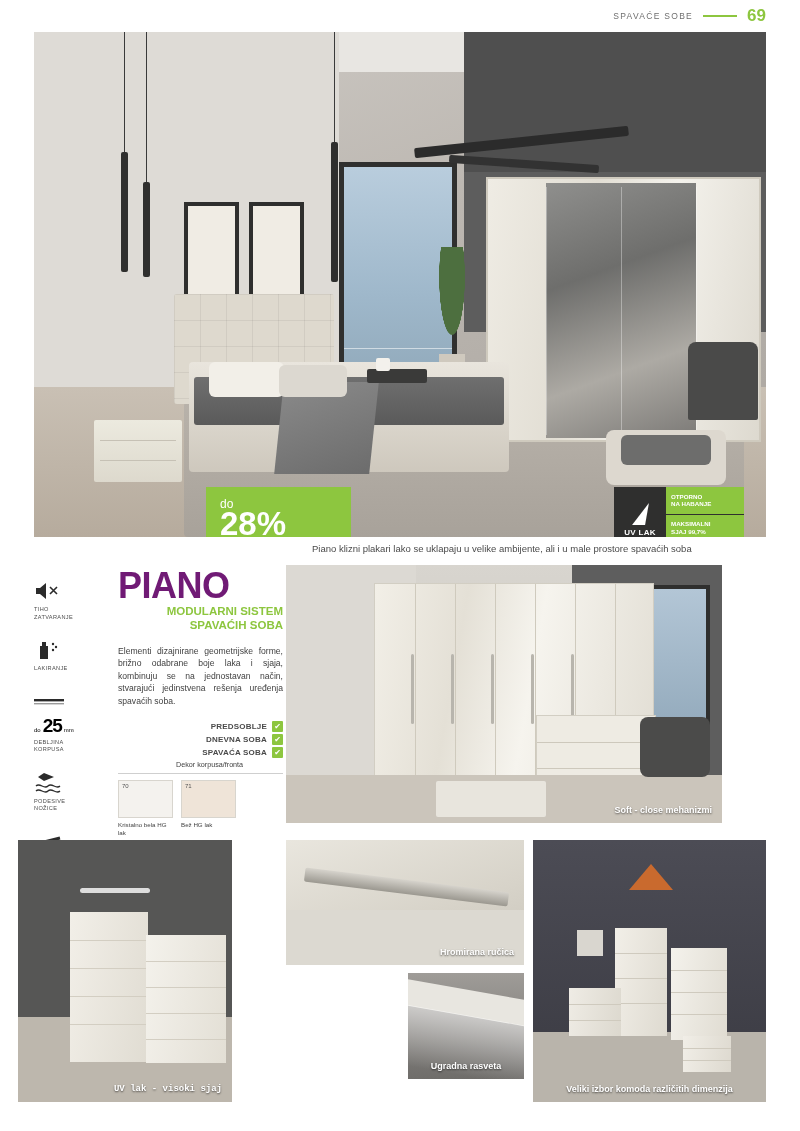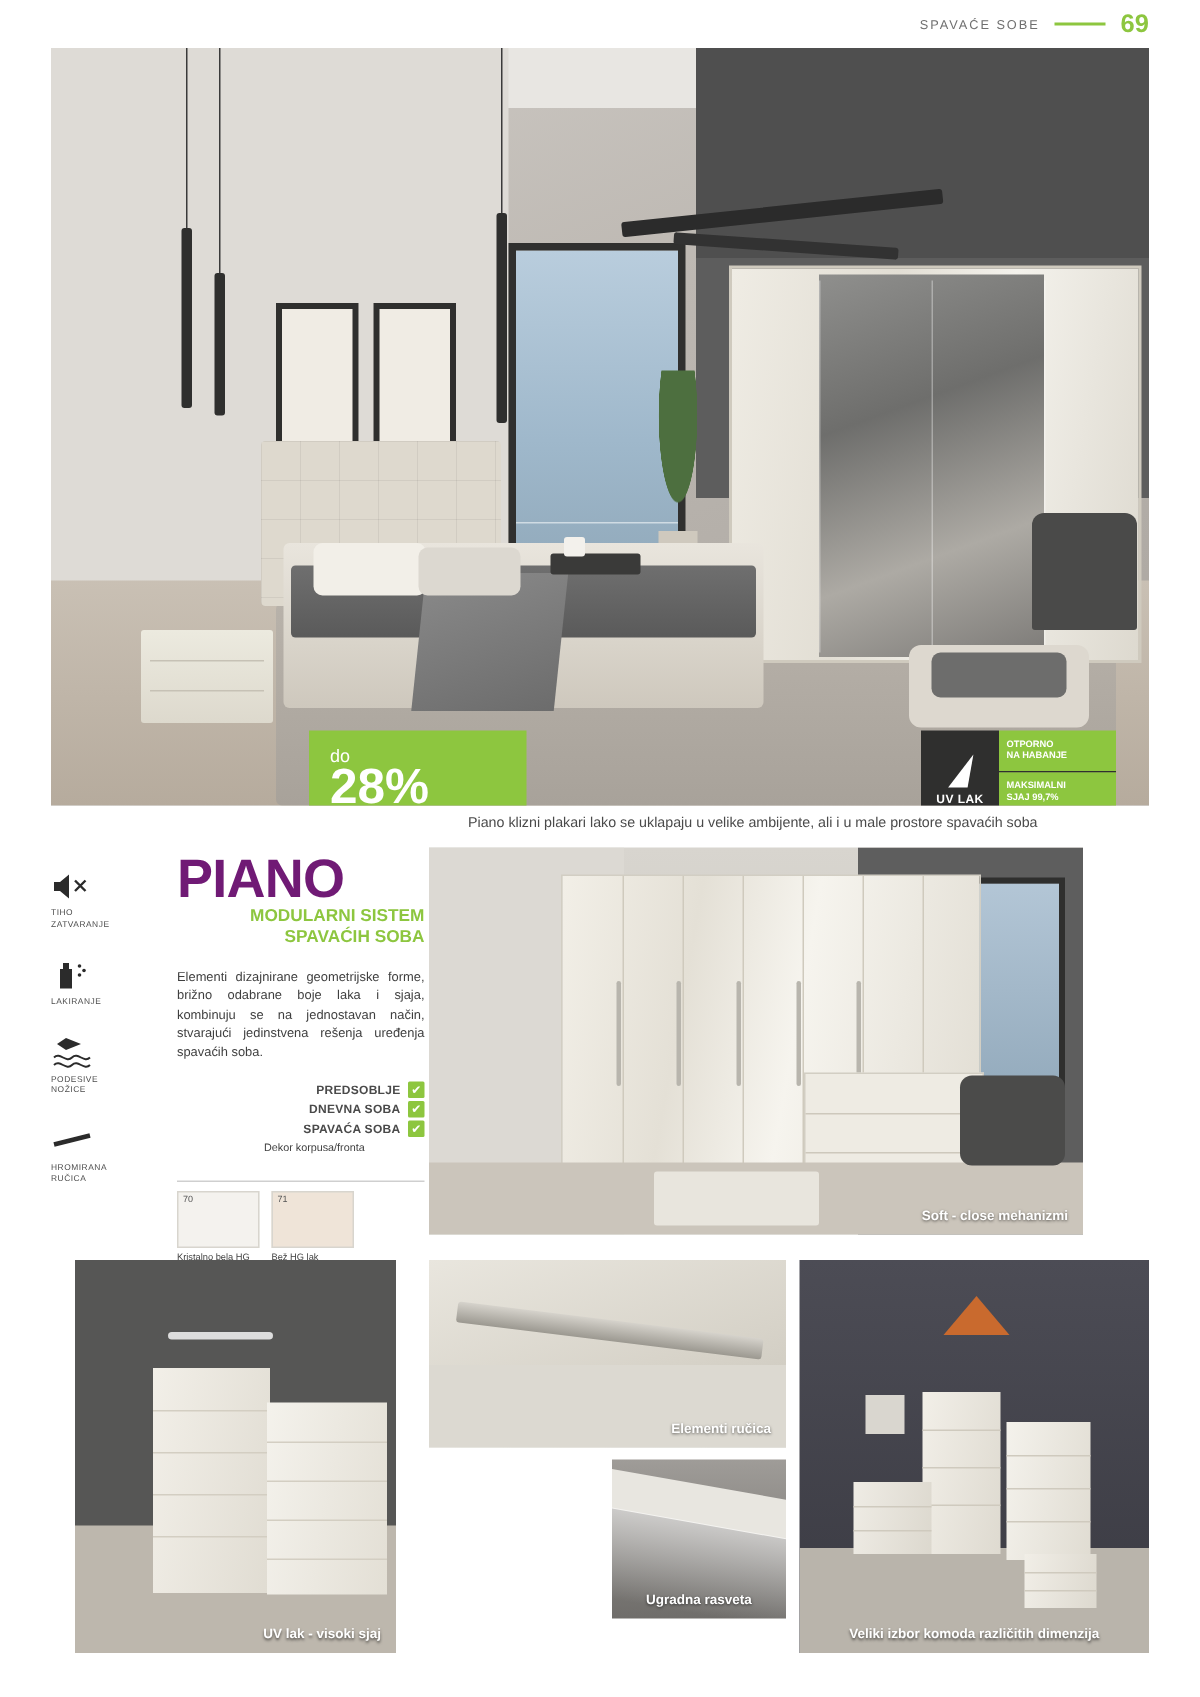--- a/index.html
+++ b/index.html
@@ -193,21 +193,21 @@
   }
   .room-row span { font-size:8px; font-weight:bold; color:#4a4a4a; letter-spacing:.2px; }
   .room-row .chk {
     width:11px; height:11px; background:#8dc63f; color:#fff; font-size:8px;
     display:flex; align-items:center; justify-content:center; border-radius:1px;
   }
 
   
   .decor { position:absolute; left:118px; top:760px; width:165px; }
   .decor .dhead {
-    font-size:7.2px; color:#3f3f3f; border-bottom:1px solid #cfcfcf; padding-bottom:18px; padding-left:58px;
+    font-size:7.2px; color:#3f3f3f; border-bottom:1px solid #cfcfcf; padding-bottom:4px; padding-left:58px;
   }
   .swatches { display:flex; gap:8px; margin-top:6px; }
   .sw { width:55px; }
   .sw .chip {
     height:38px; border:1px solid #d8d5ce; position:relative;
   }
   .sw .chip span {
     position:absolute; left:3px; top:2px; font-size:6px; color:#555;
   }
   .sw .nm { font-size:6.2px; color:#3f3f3f; margin-top:3px; line-height:1.3; }
@@ -241,22 +241,23 @@
   .photo-wardrobe .pw-chair{
     position:absolute;right:12px;bottom:46px;width:70px;height:60px;background:#4b4b4a;border-radius:8px;
   }
   .cap-onimg {
     position:absolute; color:#fff; font-size:9px; font-weight:bold;
     text-shadow: 0 1px 2px rgba(0,0,0,.6);
   }
 
   
   .p-uvlak {
-    position:absolute; left:50px; top:840px; width:214px; height:262px; overflow:hidden;
+    position:absolute; left:18px; top:840px; width:214px; height:262px; overflow:hidden;
     background: linear-gradient(180deg,#50504f 0%, #3d3d3c 100%);
+    font-family: Liberation Mono, monospace;
   }
   .p-uvlak .bgwall{position:absolute;left:0;top:0;width:243px;height:180px;background:#565655;}
   .p-uvlak .flr{position:absolute;left:0;bottom:0;width:243px;height:85px;background:#bdb7ad;}
   .p-uvlak .c1{
     position:absolute;left:52px;top:72px;width:78px;height:150px;
     background:linear-gradient(100deg,#f2efe8,#e0dcd2);
   }
   .p-uvlak .c2{
     position:absolute;left:128px;top:95px;width:80px;height:128px;
     background:linear-gradient(100deg,#f4f2ec,#e3dfd5);
@@ -413,20 +414,34 @@
           <rect x="6" y="7" width="8" height="13" fill="#2b2b2b"></rect>
           <rect x="8" y="3" width="4" height="4" fill="#2b2b2b"></rect>
           <circle cx="19" cy="5" r="1.2" fill="#2b2b2b"></circle>
           <circle cx="22" cy="8" r="1.2" fill="#2b2b2b"></circle>
           <circle cx="19" cy="11" r="1.2" fill="#2b2b2b"></circle>
         </svg>
       </div>
       <div class="icon-cap">LAKIRANJE</div>
     </div>
 
+    <div class="icon-item">
+      <div class="icon-glyph">
+        <svg width="30" height="8" viewBox="0 0 30 8">
+          <rect x="0" y="1" width="30" height="2.4" fill="#2b2b2b"></rect>
+          <rect x="0" y="5" width="30" height="1.4" fill="#9a9a9a"></rect>
+        </svg>
+      </div>
+      <div class="thick">
+        <span class="do">do</span>
+        <span class="num">25</span>
+        <span class="mm">mm</span>
+      </div>
+      <div class="icon-cap">DEBLJINA<br>KORPUSA</div>
+    </div>
 
     <div class="icon-item">
       <div class="icon-glyph">
         <svg width="30" height="24" viewBox="0 0 30 24">
           <path d="M4 2 L14 6 L4 10 L-2 6 Z" transform="translate(6,0)" fill="#2b2b2b"></path>
           <path d="M2 15c4-4 8 4 12 0s8 4 12 0" stroke="#2b2b2b" stroke-width="1.3" fill="none"></path>
           <path d="M2 20c4-4 8 4 12 0s8 4 12 0" stroke="#2b2b2b" stroke-width="1.3" fill="none"></path>
         </svg>
       </div>
       <div class="icon-cap">PODESIVE<br>NOŽICE</div>
@@ -524,21 +539,21 @@
         <i style="top:52px;"></i>
         <i style="top:78px;"></i>
         <i style="top:104px;"></i>
     </div>
     <div class="cap-onimg" style="left:auto; right:10px; bottom:8px;">UV lak - visoki sjaj</div>
   </div>
 
   <div class="p-rucica">
     <div class="panel"></div>
     <div class="bar"></div>
-    <div class="cap-onimg" style="right:10px; bottom:8px;">Elementi ručica</div>
+    <div class="cap-onimg" style="right:10px; bottom:8px;">Hromirana ručica</div>
   </div>
 
 
   <div class="p-rasveta">
     <div class="edge"></div>
     <div class="glow"></div>
     <div class="cap-onimg" style="left:0; right:0; bottom:8px; text-align:center;">Ugradna rasveta</div>
   </div>
 
   <div class="p-komode">

